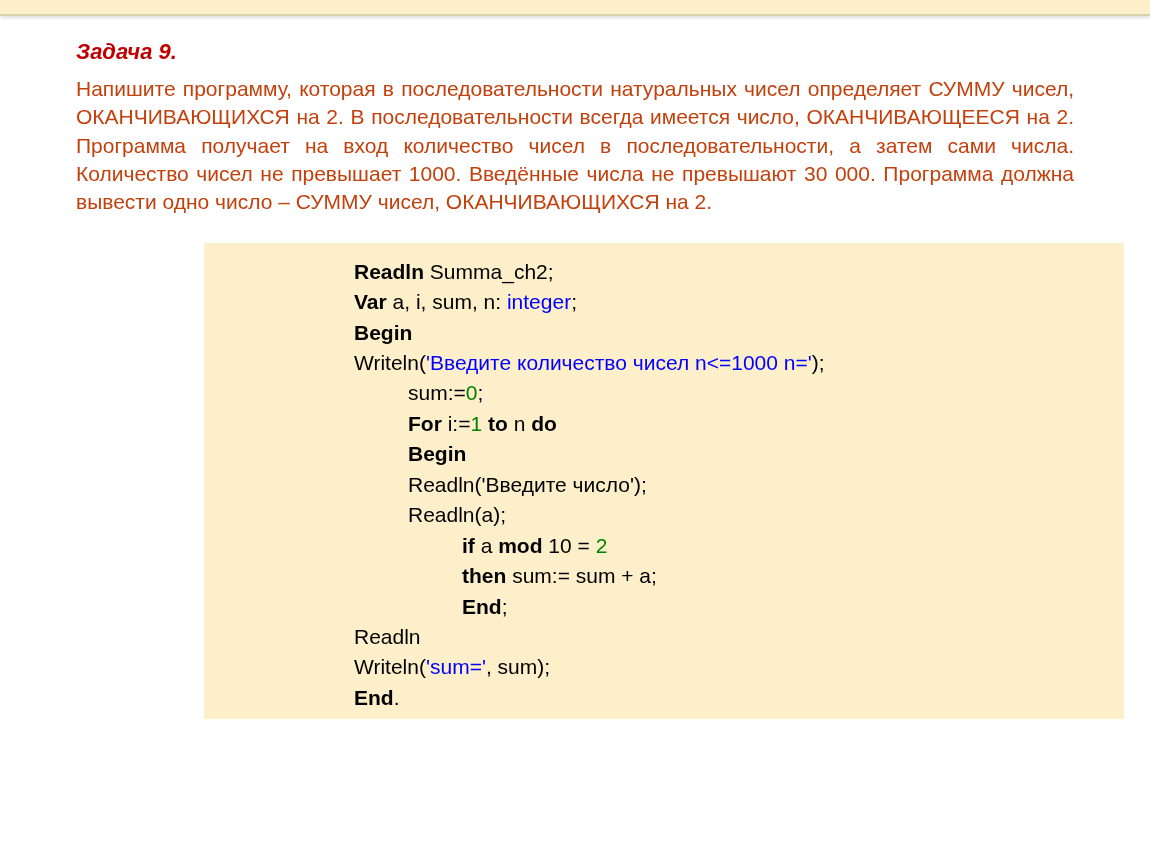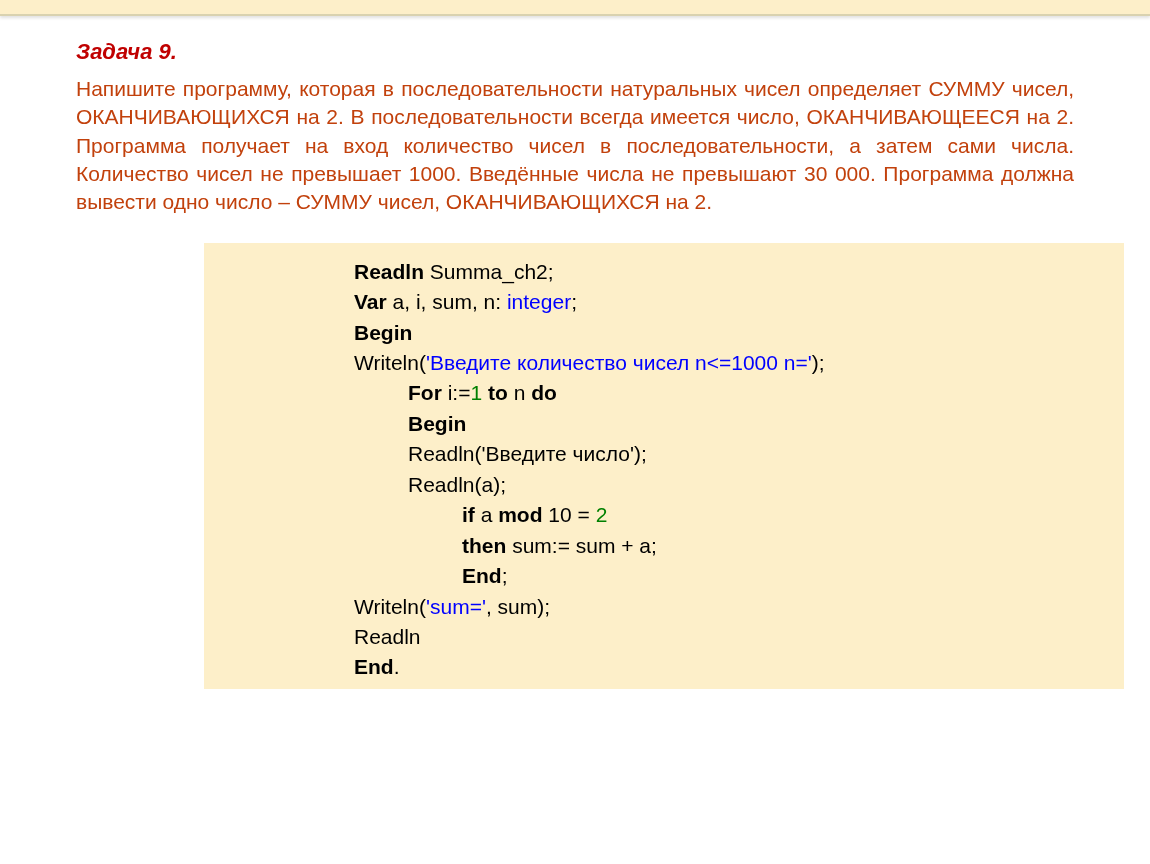--- a/index.html
+++ b/index.html
@@ -60,25 +60,26 @@
 
   <div class="title">Задача 9.</div>
 
   <div class="problem">Напишите программу, которая в последовательности натуральных чисел определяет СУММУ чисел, ОКАНЧИВАЮЩИХСЯ на 2. В последовательности всегда имеется число, ОКАНЧИВАЮЩЕЕСЯ на 2. Программа получает на вход количество чисел в последовательности, а затем сами числа. Количество чисел не превышает 1000. Введённые числа не превышают 30 000. Программа должна вывести одно число – СУММУ чисел, ОКАНЧИВАЮЩИХСЯ на 2.</div>
 
   <div class="code-card">
     <div class="code-line"><span class="b">Readln</span><span> Summa_ch2;</span></div>
     <div class="code-line"><span class="b">Var</span><span> a, i, sum, n: </span><span class="blue">integer</span><span>;</span></div>
     <div class="code-line"><span class="b">Begin</span></div>
     <div class="code-line"><span>Writeln(</span><span class="blue">'Введите количество чисел n&lt;=1000 n='</span><span>);</span></div>
+    <div class="code-line indent1"><span>sum:=</span><span class="green">0</span><span>;</span></div>
     <div class="code-line indent1"><span class="b">For</span><span> i:=</span><span class="green">1</span><span> </span><span class="b">to</span><span> n </span><span class="b">do</span></div>
     <div class="code-line indent1"><span class="b">Begin</span></div>
     <div class="code-line indent1"><span>Readln('Введите число');</span></div>
     <div class="code-line indent1"><span>Readln(a);</span></div>
     <div class="code-line indent2"><span class="b">if</span><span> a </span><span class="b">mod</span><span> 10 = </span><span class="green">2</span></div>
     <div class="code-line indent2"><span class="b">then</span><span> sum:= sum + a;</span></div>
     <div class="code-line indent2"><span class="b">End</span><span>;</span></div>
+    <div class="code-line"><span>Readln</span></div>
     <div class="code-line"><span>Writeln(</span><span class="blue">'sum='</span><span>, sum);</span></div>
-    <div class="code-line"><span>Readln</span></div>
     <div class="code-line"><span class="b">End</span><span>.</span></div>
   </div>
 
 </div>
 
 </body></html>

